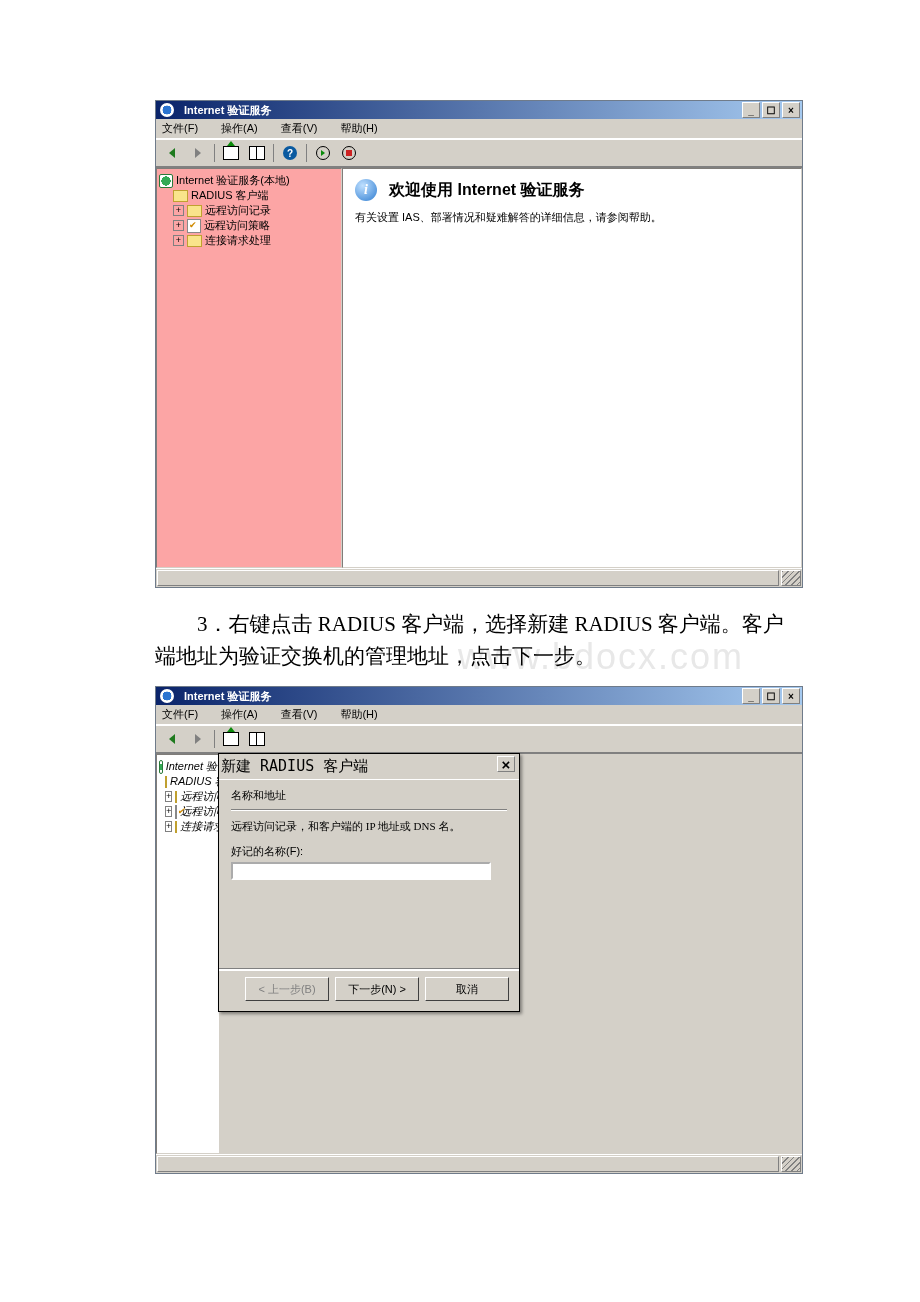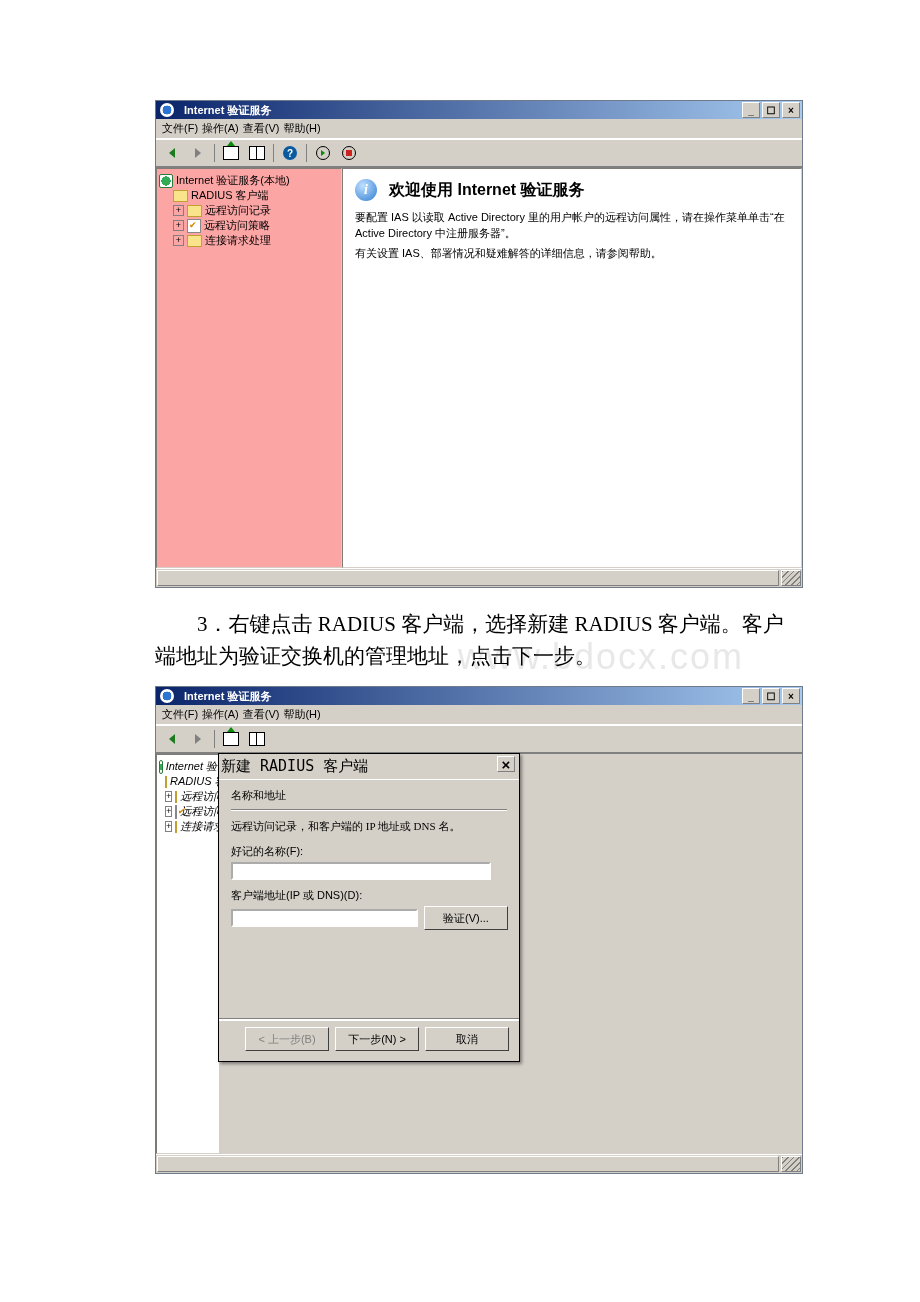--- a/index.html
+++ b/index.html
@@ -48,21 +48,21 @@
     border-right-color: #808080;
     border-bottom-color: #808080;
     display: flex; align-items: center; justify-content: center;
     font-family: Arial;
     font-size: 10px;
     font-weight: bold;
     color: #000;
   }
   .menubar {
     display: flex;
-    gap: 4px;
+    gap: 23px;
     padding: 2px 6px;
     background: #d4d0c8;
     border-bottom: 1px solid #fff;
   }
   .menubar span { white-space: nowrap; }
   .toolbar {
     display: flex;
     align-items: center;
     gap: 2px;
     padding: 2px 4px;
@@ -334,21 +334,20 @@
               <span class="plus">+</span>
               <span class="folder"></span>
               <span>连接请求处理</span>
             </div>
         </div>
         <div class="content1">
           <div class="welcome-row">
             <div class="info-icon">i</div>
             <div class="welcome-title">欢迎使用 Internet 验证服务</div>
           </div>
-          <div class="para">要配置 IAS 以读取 Active Directory 里的用户帐户的远程访问属性，请在操作菜单单击“在 Active Directory 中注册服务器”。</div>
           <div class="para">有关设置 IAS、部署情况和疑难解答的详细信息，请参阅帮助。</div>
         </div>
       </div>
       <div class="statusbar">
         <div class="cell"></div>
         <div class="grip"></div>
       </div>
     </div>
   </div>
 
@@ -423,27 +422,20 @@
           </div>
           <div class="dlgbody">
             <div class="dlgsection">
               <div class="dlgheading">名称和地址</div>
               <hr style="border:none;border-top:1px solid #808080;border-bottom:1px solid #fff;margin:0 0 8px">
               <div class="dlgnote">远程访问记录，和客户端的 IP 地址或 DNS 名。</div>
               <div class="formrow">
                 <label>好记的名称(F):</label>
                 <input class="textin" type="text" style="">
               </div>
-              <div class="formrow">
-                <label>客户端地址(IP 或 DNS)(D):</label>
-                <div style="display:flex;align-items:center">
-                  <input class="textin" style="width: 200px;" type="text">
-                  <span class="btn verifybtn">验证(V)...</span>
-                </div>
-              </div>
             </div>
           </div>
           <div style="height:70px"></div>
           <hr style="border:none;border-top:1px solid #808080;border-bottom:1px solid #fff;margin:0">
           <div class="btnrow">
             <span class="btn disabled">&lt; 上一步(B)</span>
             <span class="btn">下一步(N) &gt;</span>
             <span class="btn">取消</span>
           </div>
         </div>

